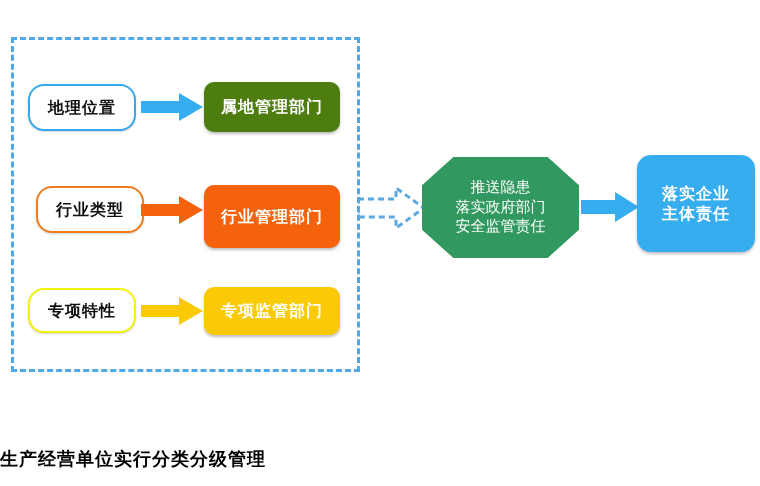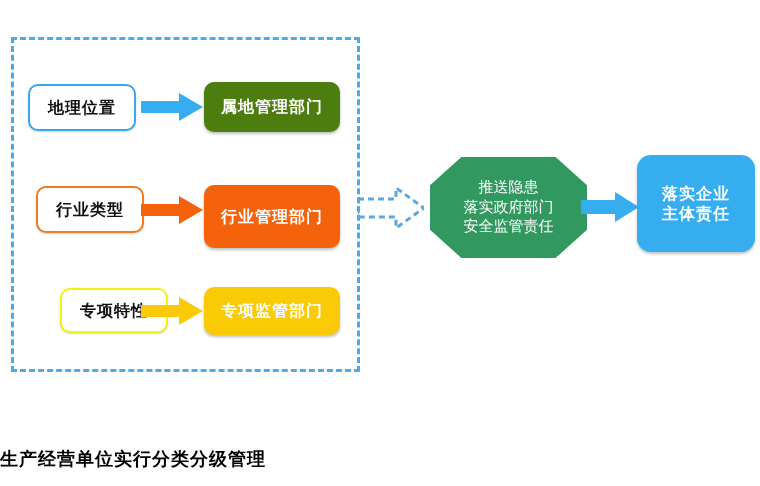--- a/index.html
+++ b/index.html
@@ -50,40 +50,41 @@
   }
 
   
   .node.criteria {
     background: #ffffff;
     color: #101010;
     font-size: 16px;
     border-width: 2px;
     border-style: solid;
     box-shadow: 0 1px 2px rgba(0,0,0,0.18);
+    border-radius: 16px;
   }
 
   
   .node.dept {
     color: #ffffff;
     font-size: 16px;
     border: none;
     box-shadow: 0 2px 3px rgba(0,0,0,0.25);
   }
 
   
   .n-geo      { left: 28px;  top: 84px;  width: 108px; height: 47px; border-color: #36A8EE; }
   .n-geo-dept { left: 204px; top: 82px;  width: 136px; height: 50px; background: #4d7c0f; }
 
   
   .n-ind      { left: 28px;  top: 186px; width: 108px; height: 47px; border-color: #F07B1E; margin-left: 8px; }
   .n-ind-dept { left: 204px; top: 185px; width: 136px; height: 63px; background: #F4630C; }
 
   
-  .n-spc      { left: 28px;  top: 288px; width: 108px; height: 45px; border-color: #F2F20A; margin-left: 32px; }
+  .n-spc      { left: 28px;  top: 288px; width: 108px; height: 45px; border-color: #F2F20A; }
   .n-spc-dept { left: 204px; top: 287px; width: 136px; height: 48px; background: #FBCA06; }
 
   
   .n-outcome  { left: 637px; top: 155px; width: 118px; height: 97px;
                 background: #36ADEF; border-radius: 14px; font-size: 17px; }
 
   
   .octagon {
     position: absolute;
     left: 422px;
@@ -95,21 +96,20 @@
     display: flex;
     flex-direction: column;
     align-items: center;
     justify-content: center;
     color: #ffffff;
     font-size: 15px;
     line-height: 1.32;
     text-align: center;
     white-space: nowrap;
     filter: drop-shadow(2px 2px 2px rgba(0,0,0,0.28));
-    margin-left: 8px;
   }
   .octagon span { display: block; }
 
   
   .arrow {
     position: absolute;
     height: 30px;
   }
   .arrow svg { display: block; width: 100%; height: 100%; }
 

